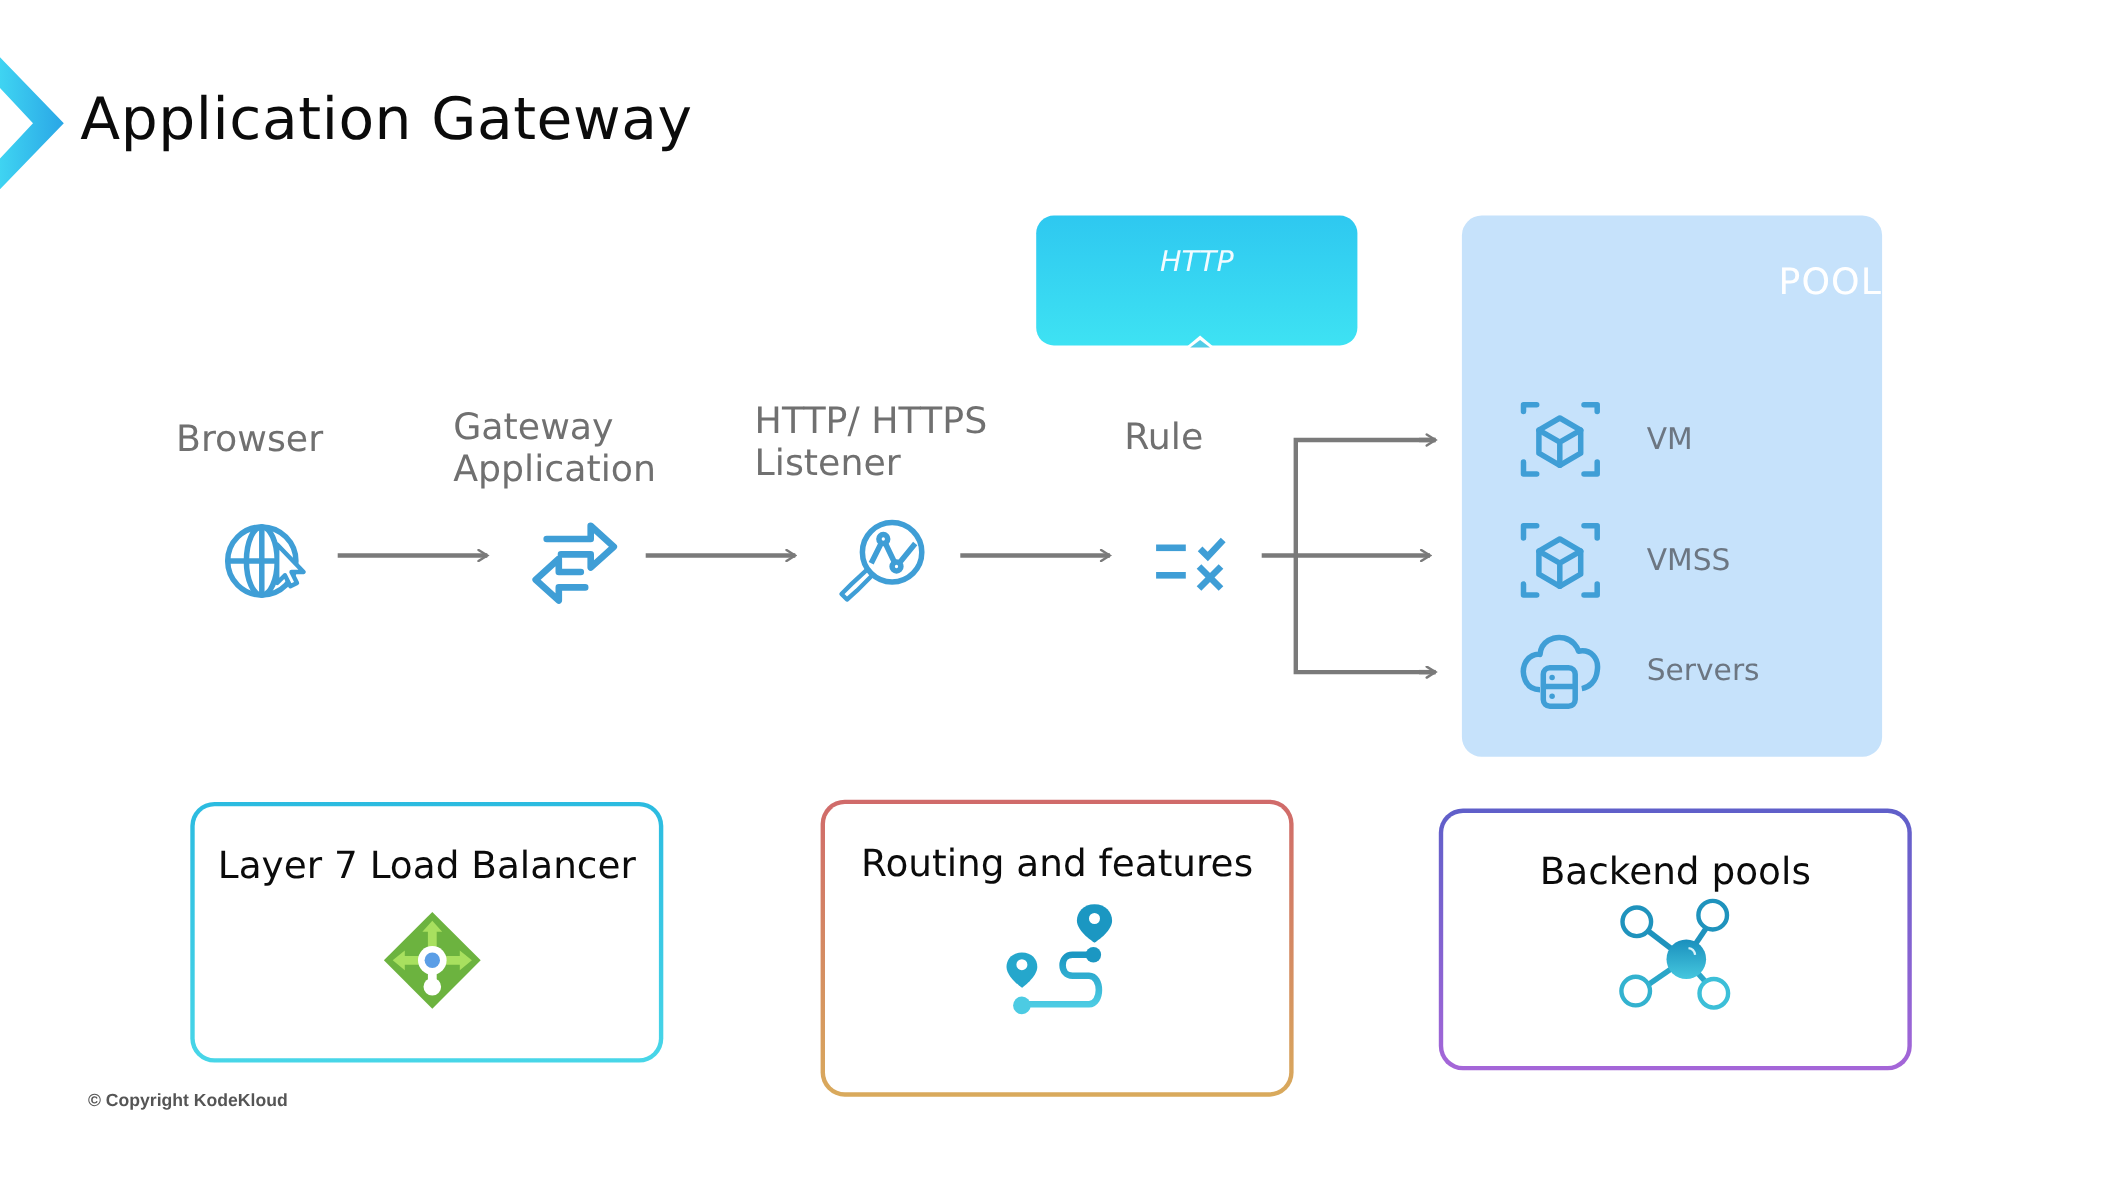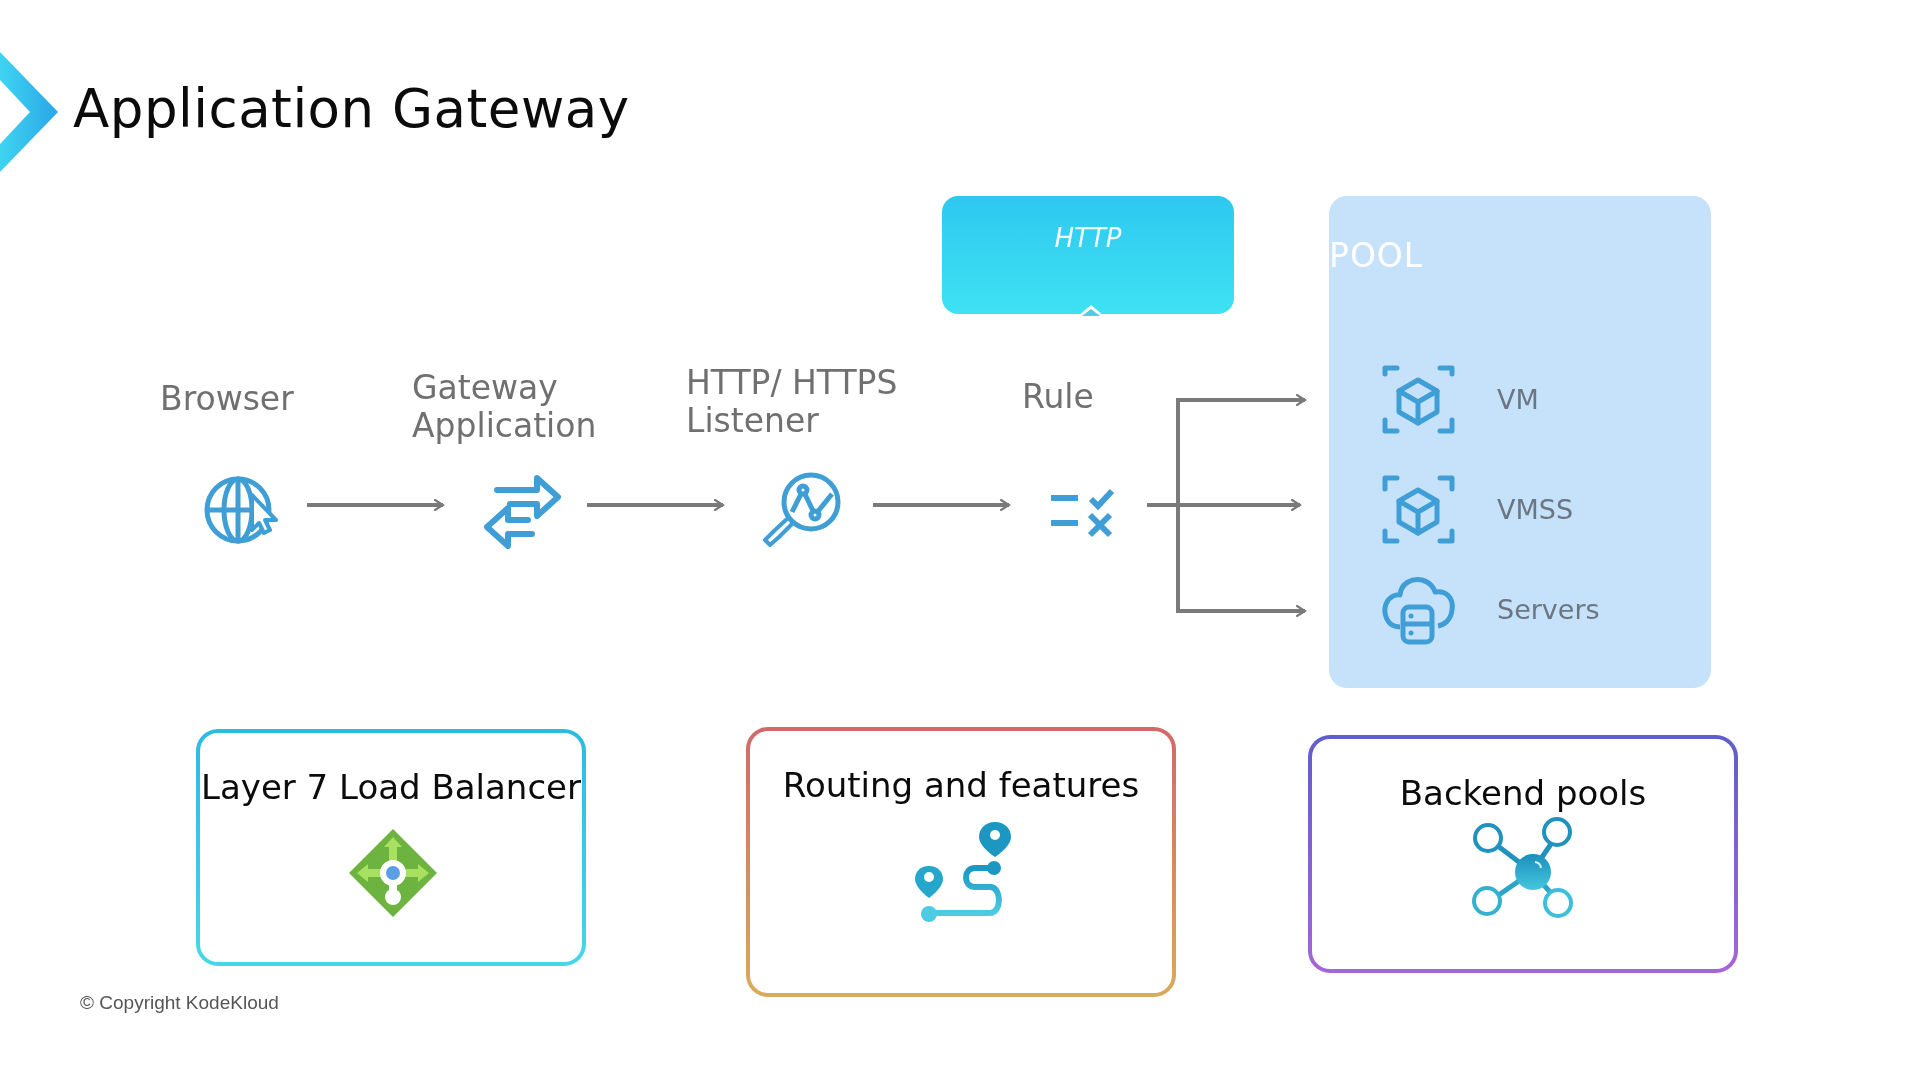--- a/index.html
+++ b/index.html
@@ -11,29 +11,29 @@
   .step-label { color:#707070; font-size:33px; line-height:38px; white-space:nowrap; }
   .http-box { left:942px; top:196px; width:292px; height:118px; border-radius:16px;
     background:linear-gradient(180deg,#2ec8f0 0%,#3ee2f3 100%);
     color:#f2fbff; font-size:26px; text-align:center; line-height:30px; }
   .http-box .txt { position:absolute; left:0; right:0; top:27px;font-style:italic; }
   .http-notch { position:absolute; left:136px; bottom:-2px; width:0; height:0;
     border-left:13px solid transparent; border-right:13px solid transparent; border-bottom:11px solid #ffffff; }
   .http-notch-inner { position:absolute; left:140px; bottom:-2px; width:0; height:0;
     border-left:9px solid transparent; border-right:9px solid transparent; border-bottom:7px solid #52cce6; }
   .pool { left:1329px; top:196px; width:382px; height:492px; border-radius:18px; background:#c6e2fb; }
-  .pool-title { left:0; right:0; top:40px; text-align:left; color:#ffffff; font-size:33px; letter-spacing:1px; }
+  .pool-title { left:0; right:0; top:40px; text-align:right; color:#ffffff; font-size:33px; letter-spacing:1px; }
   .pool-item-label { color:#6c7682; font-size:27px; }
   .card { border-radius:22px; padding:4px; box-sizing:border-box; }
   .card-inner { width:100%; height:100%; background:#ffffff; border-radius:18px; position:relative; }
   .card-title { position:absolute; left:0; right:0; top:34px; text-align:center; font-size:34px; color:#0b0b0b; white-space:nowrap; }
-  .card1 { left:196px; top:729px; width:390px; height:237px; background:linear-gradient(180deg,#2bbbe0,#48d6e8); }
+  .card1 { left:173px; top:729px; width:430px; height:237px; background:linear-gradient(180deg,#2bbbe0,#48d6e8); }
   .card2 { left:746px; top:727px; width:430px; height:270px; background:linear-gradient(180deg,#d06a6a,#d9aa5c); }
   .card3 { left:1308px; top:735px; width:430px; height:238px; background:linear-gradient(180deg,#5f5fc9,#a566d8); }
-  .copyright { left:80px; top:992px; font-size:19px; color:#555555; font-family:"Liberation Sans", sans-serif; }
+  .copyright { left:80px; top:992px; font-size:16px; color:#555555; font-family:"Liberation Sans", sans-serif;font-weight:bold; }
   svg { overflow:visible; }
 </style>
 </head>
 <body>
 
 <svg class="abs chevron" viewBox="0 0 60 120" width="60" height="120">
   <defs>
     <linearGradient id="chevG" x1="0" y1="0" x2="1" y2="0">
       <stop offset="0" stop-color="#3fd4f2"></stop>
         <stop offset="1" stop-color="#2aa6e6"></stop>

